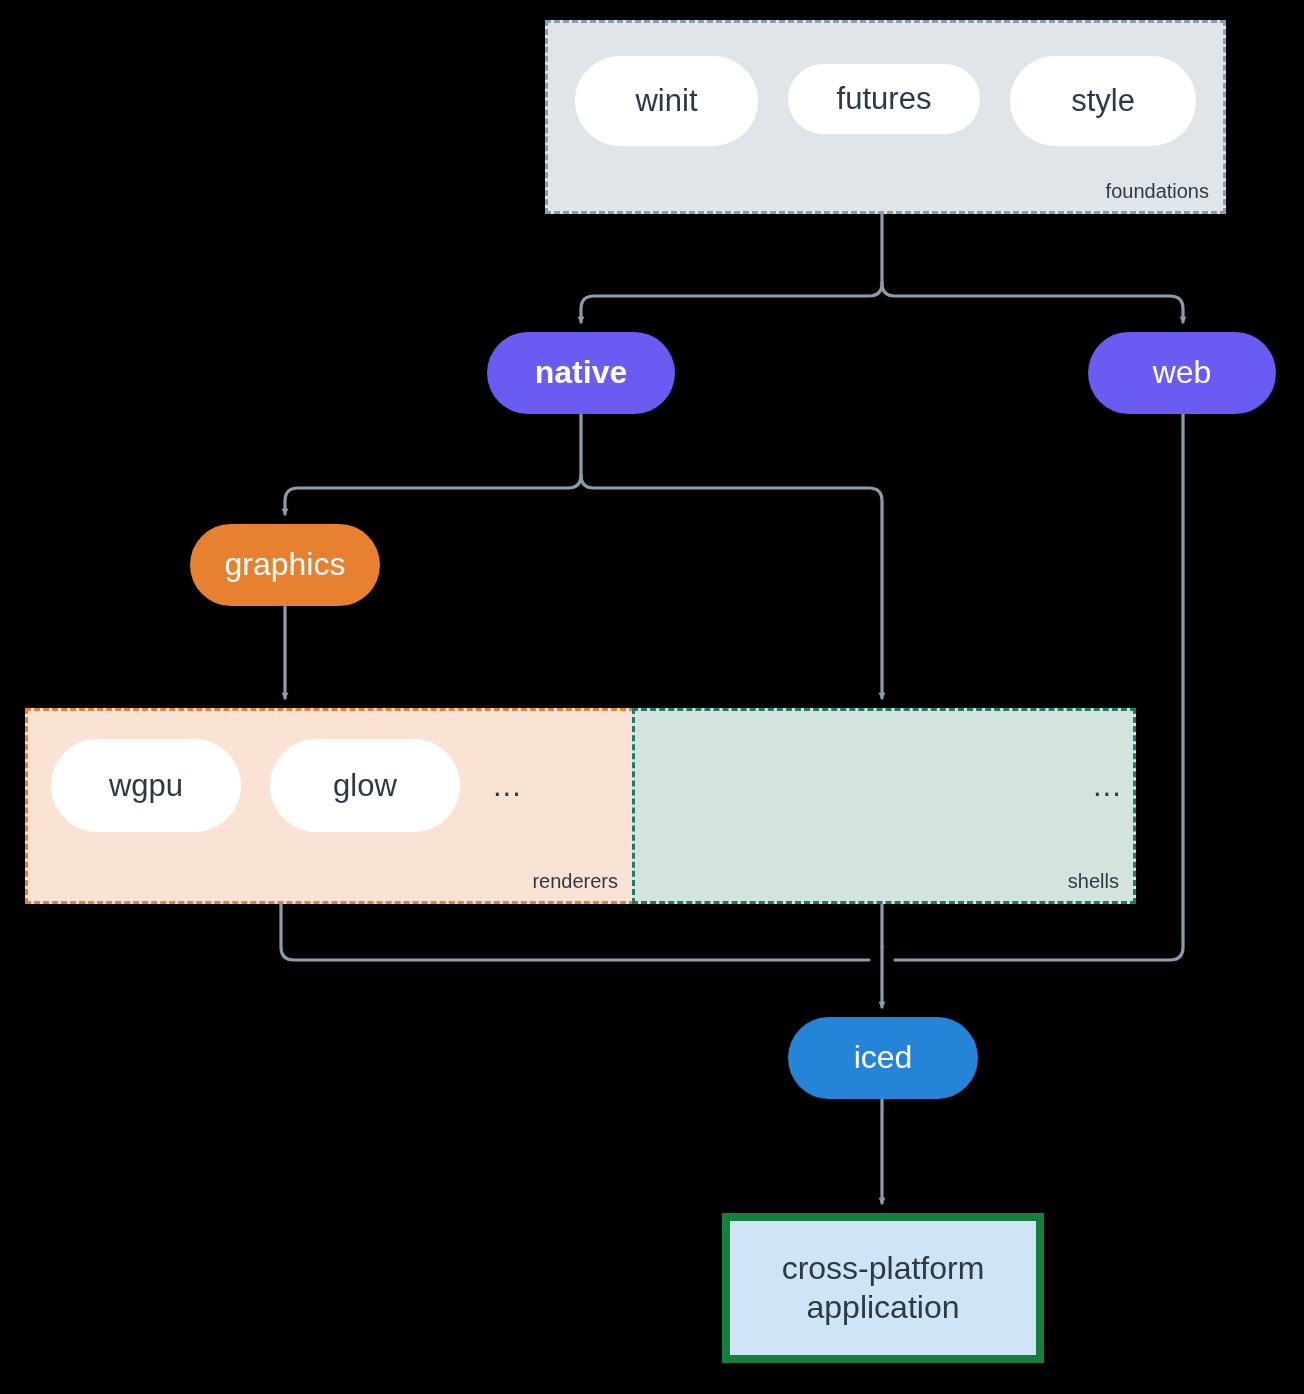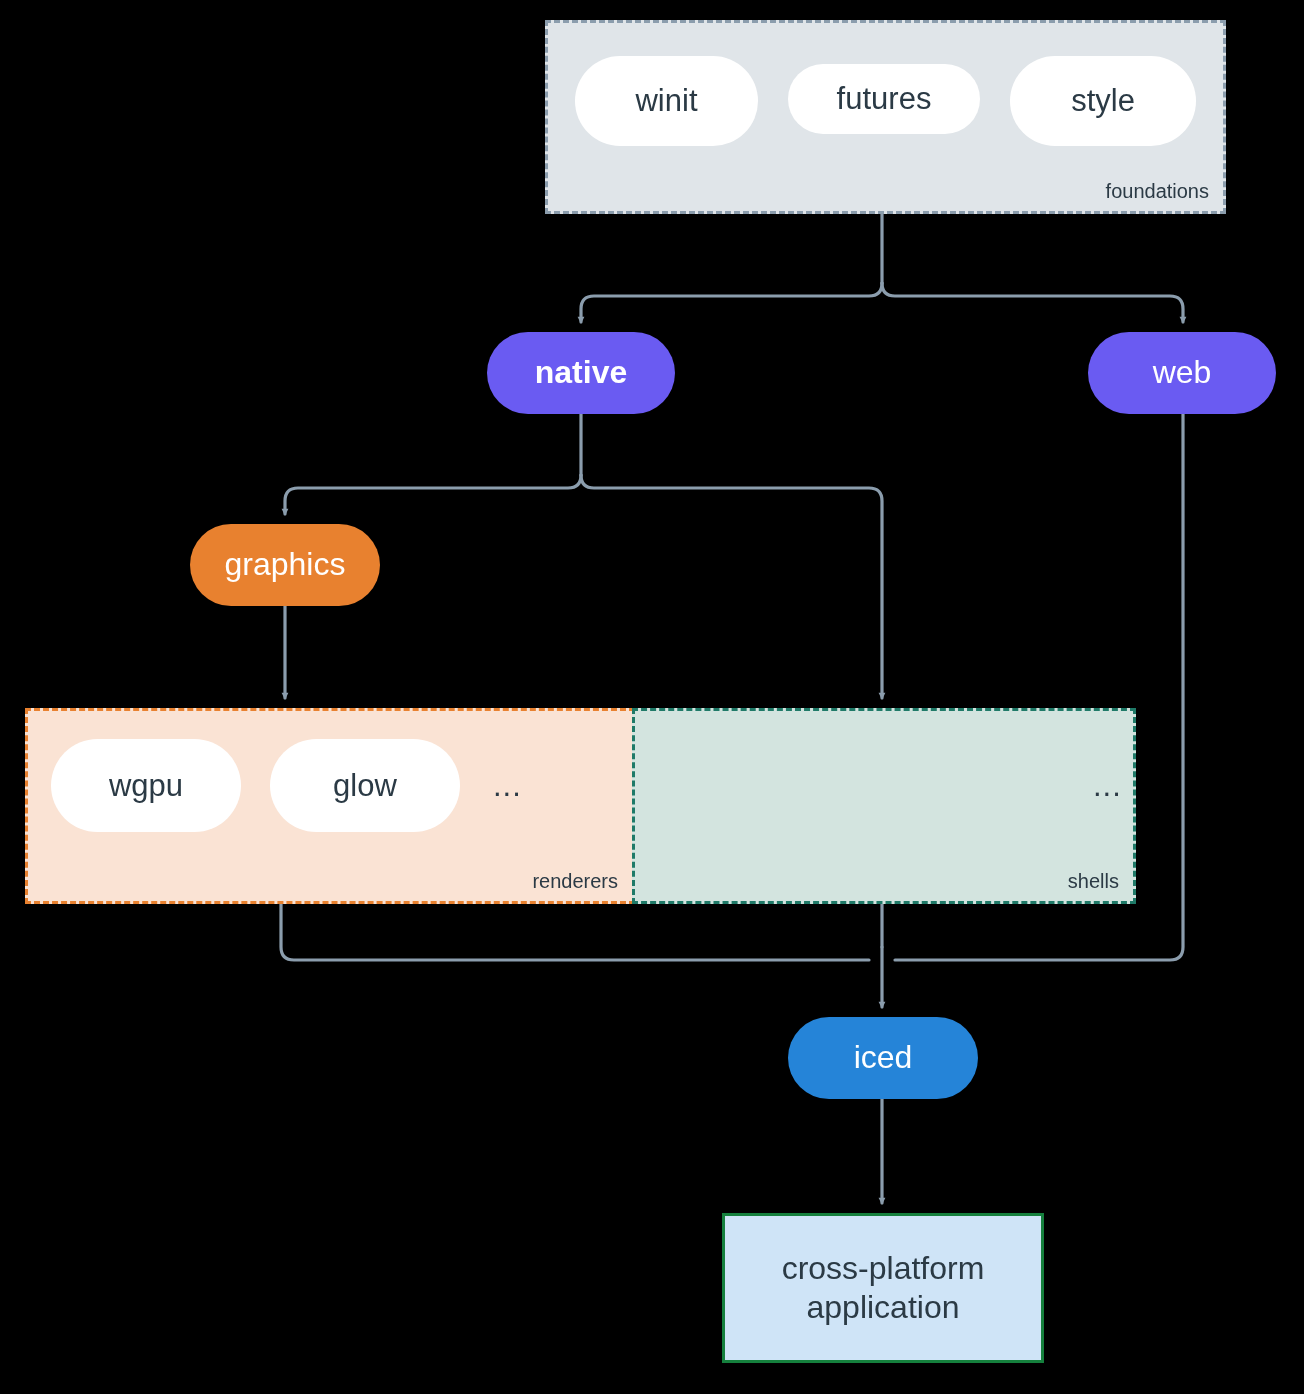--- a/index.html
+++ b/index.html
@@ -125,21 +125,21 @@
     width: 190px;
     height: 82px;
     background: #2584d8;
   }
   #node-app {
     left: 722px;
     top: 1213px;
     width: 322px;
     height: 150px;
     background: #cfe4f7;
-    border: 3px solid #15803d;
+    border: 8px solid #15803d;
     color: #2b3a45;
     font-size: 32px;
     flex-direction: column;
   }
   #node-app .line { display: block; }
 </style>
 </head>
 <body>
 
 <div id="diagram-root">

